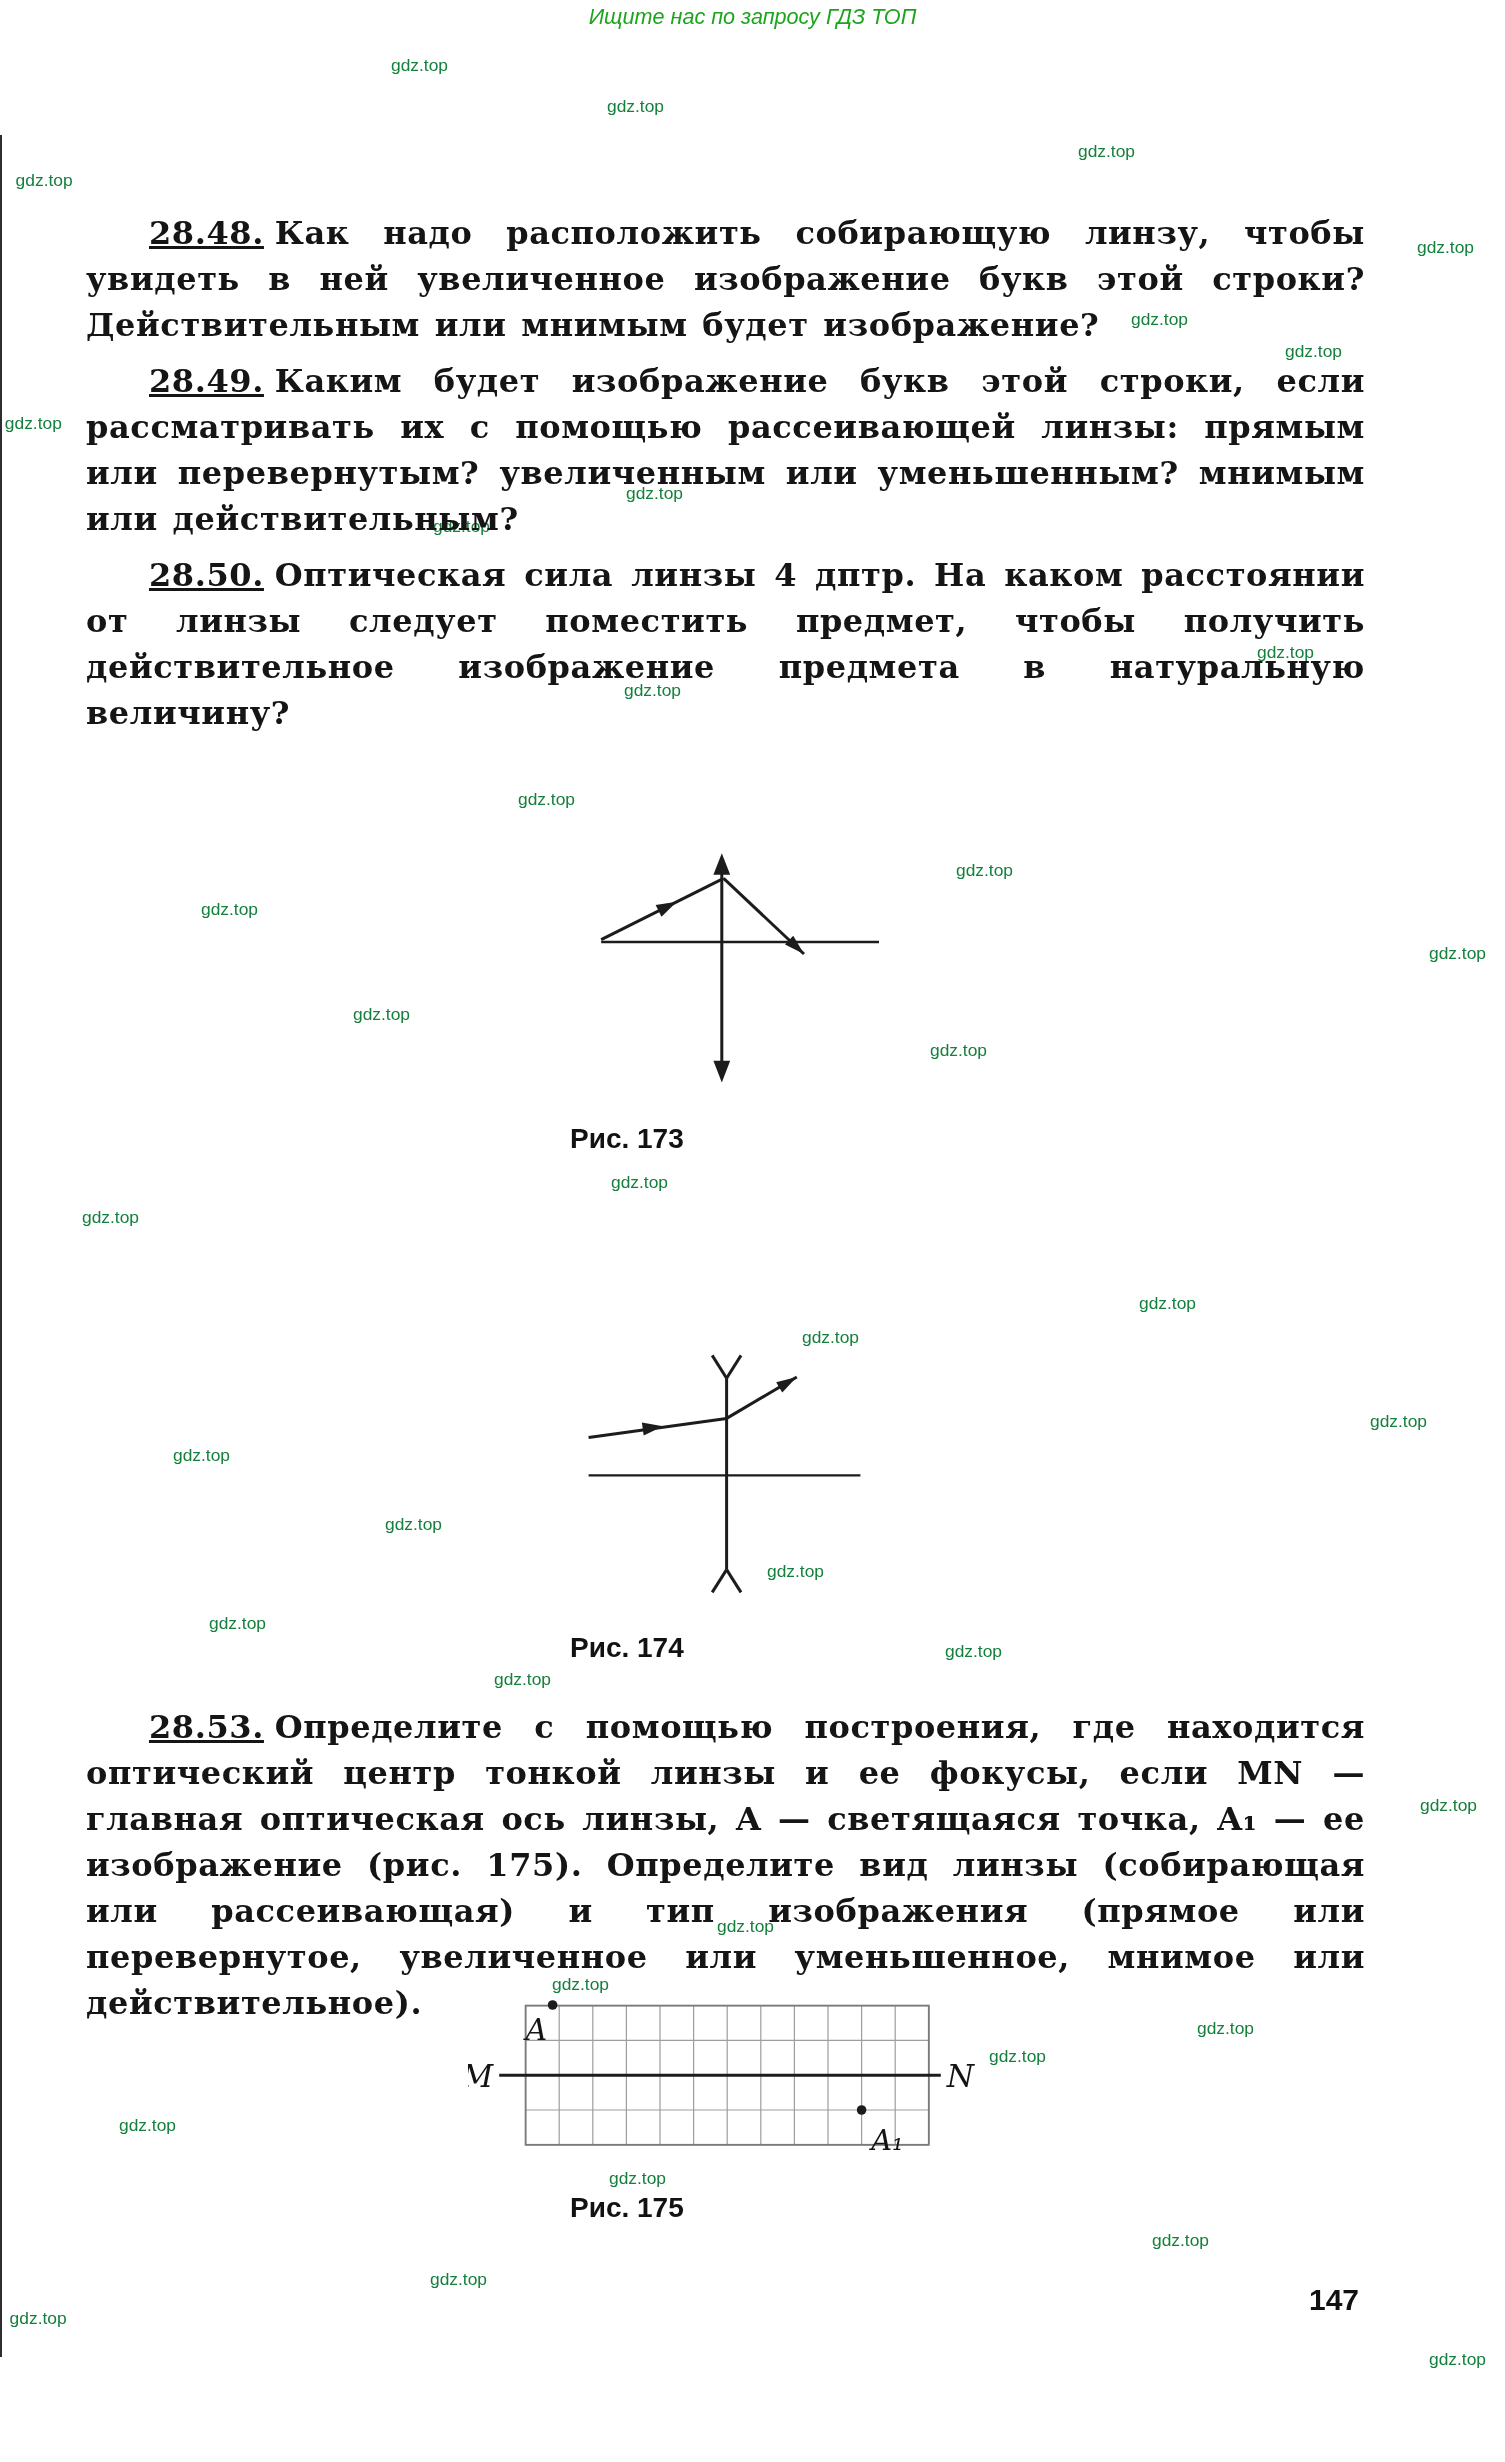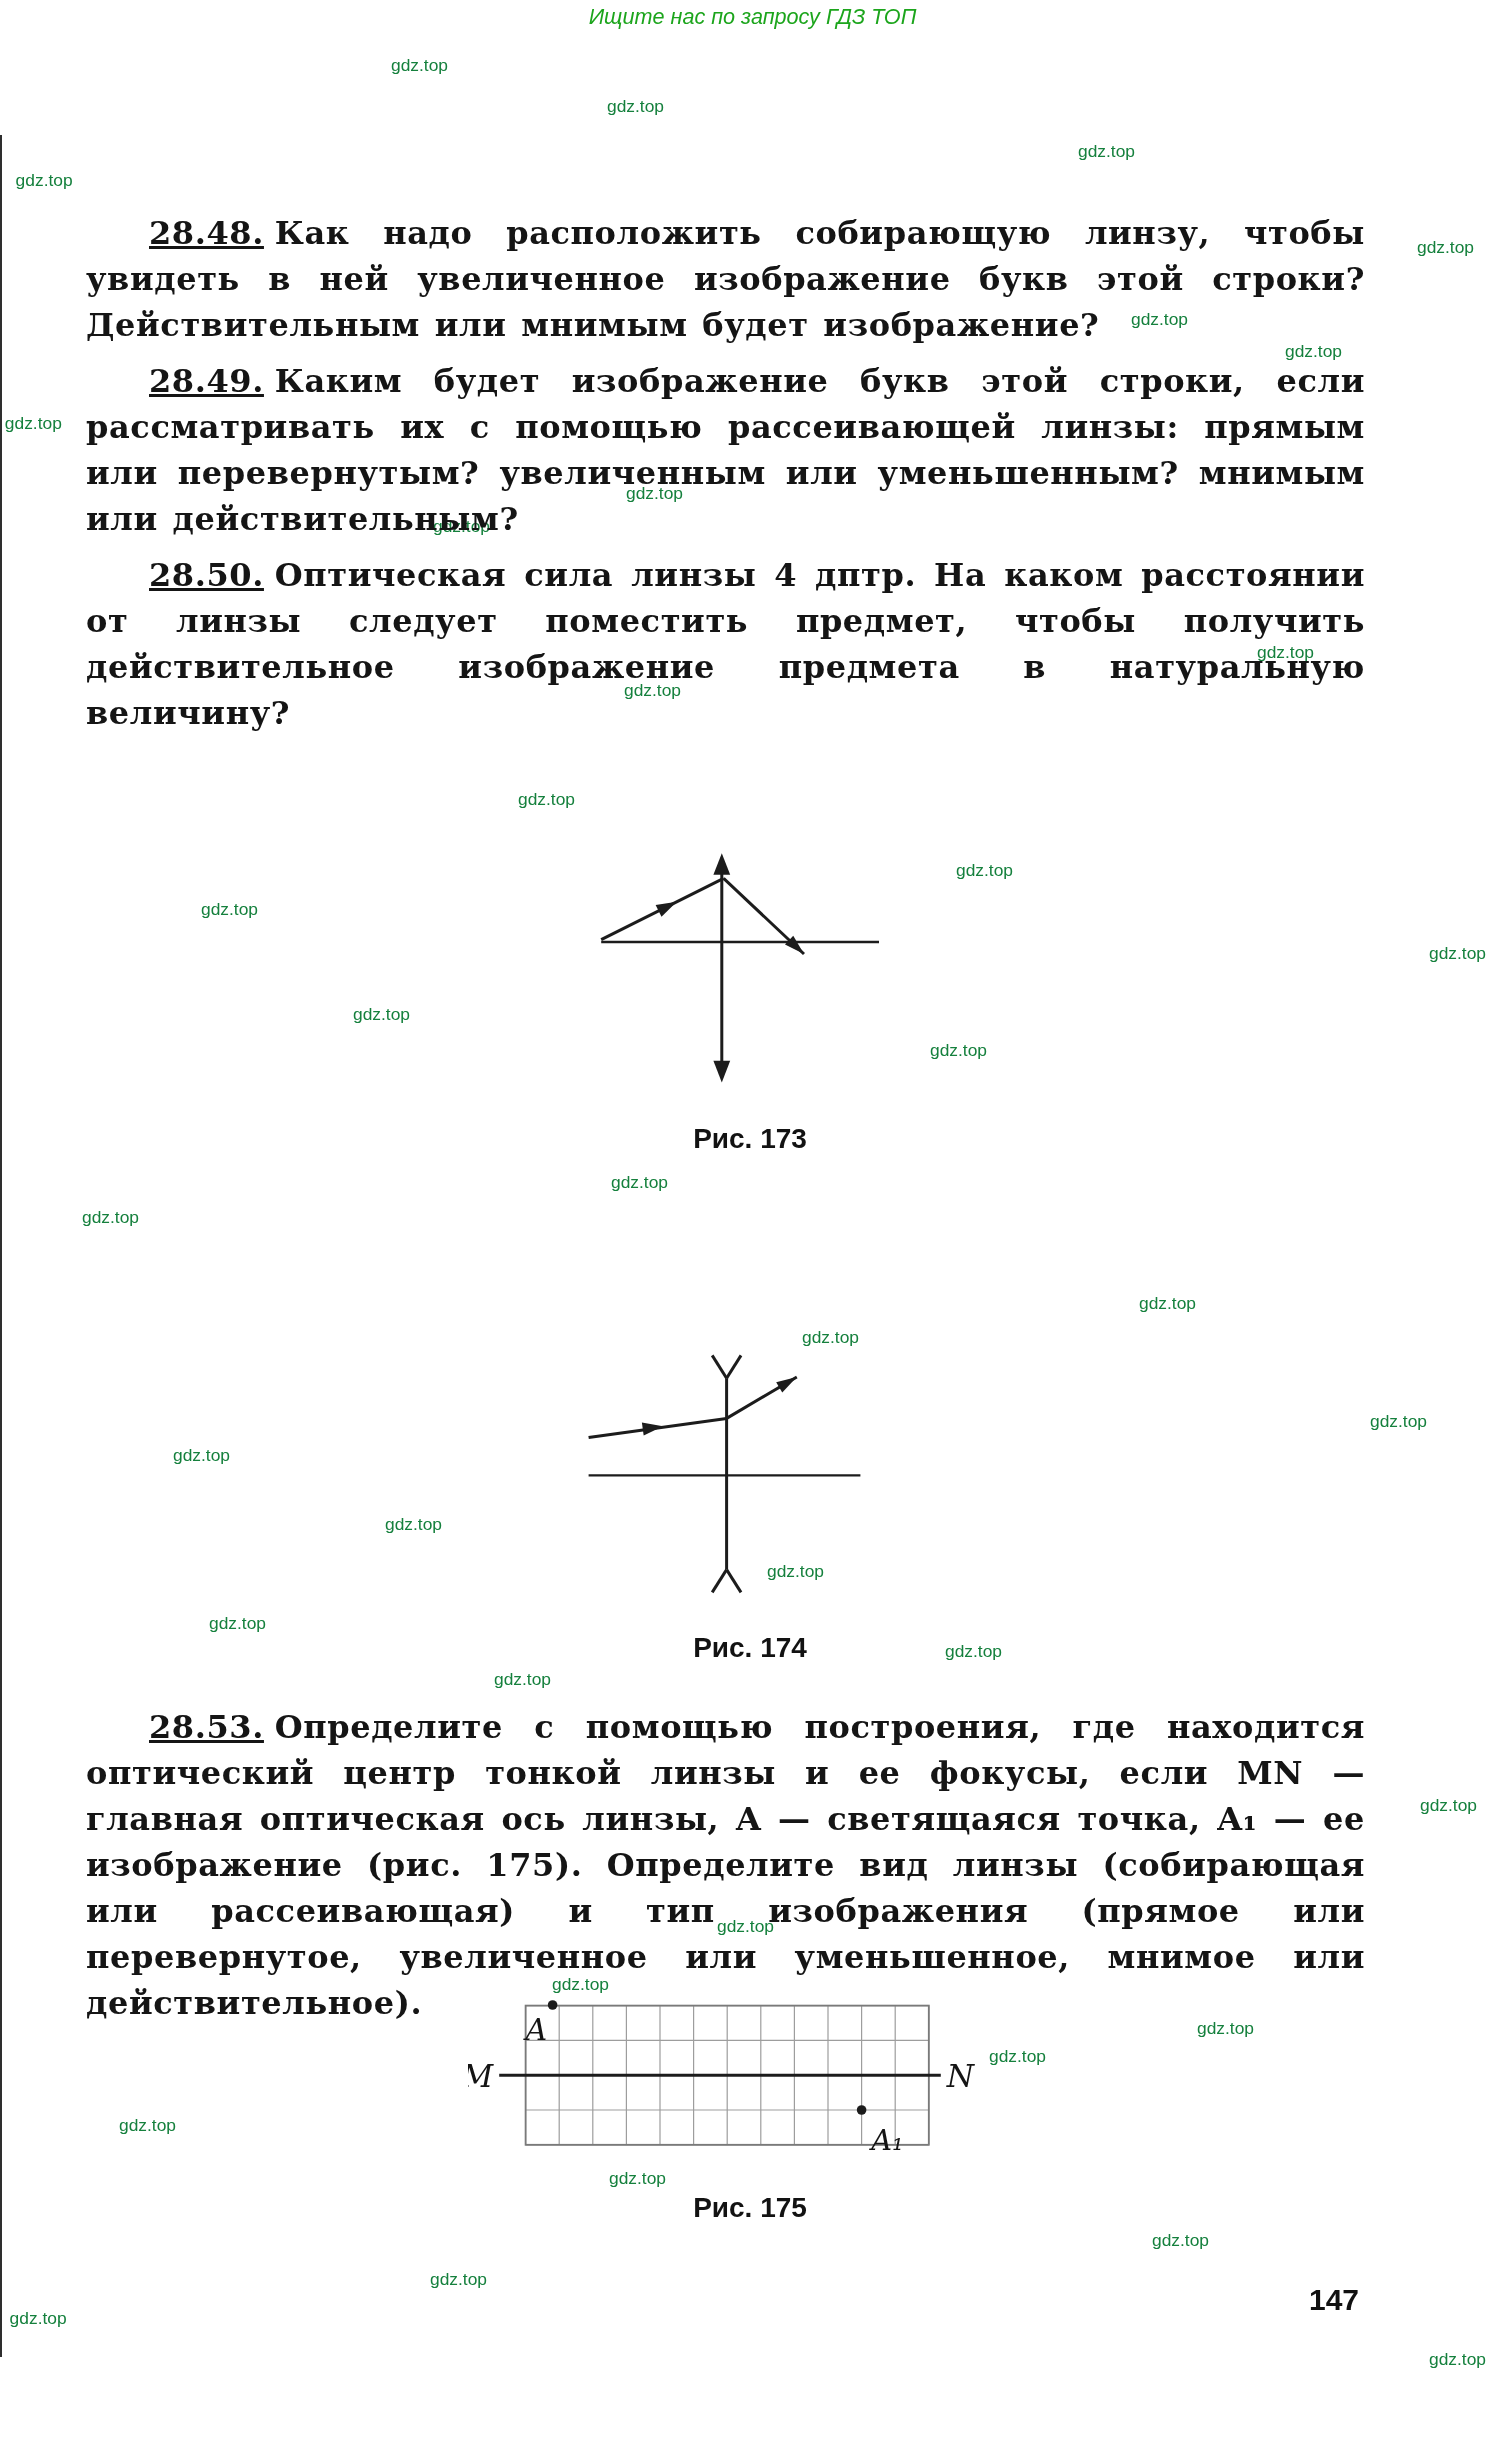--- a/index.html
+++ b/index.html
@@ -20,21 +20,21 @@
   .wm{position:absolute;font:400 17.4px "Liberation Sans", sans-serif;color:#15803d;white-space:nowrap;}
 
   
   .prob{position:absolute;left:86px;width:1279px;text-align:justify;
         font-size:32px;line-height:46px;font-weight:600;letter-spacing:0.6px;word-spacing:3px;
         color:#151515;text-indent:63px;hyphens:auto;}
   .prob .num{font-weight:800;margin-right:10.8px;text-decoration:underline;}
 
   
   .fig{position:absolute;}
-  .figcap{position:absolute;left:570px;width:360px;text-align:center;
+  .figcap{position:absolute;left:570px;width:360px;
           font:700 28px "Liberation Sans", sans-serif;color:#121212;}
   svg .stroke{stroke:#1c1c1c;fill:none;}
   svg .fill{fill:#1c1c1c;stroke:none;}
   svg text{font-family:"DejaVu Serif", serif;font-style:italic;fill:#141414;}
 
   .pagenum{position:absolute;top:2283px;left:1309px;
            font:700 30px "Liberation Sans", sans-serif;color:#111;}
 </style>
 </head>
 <body>

